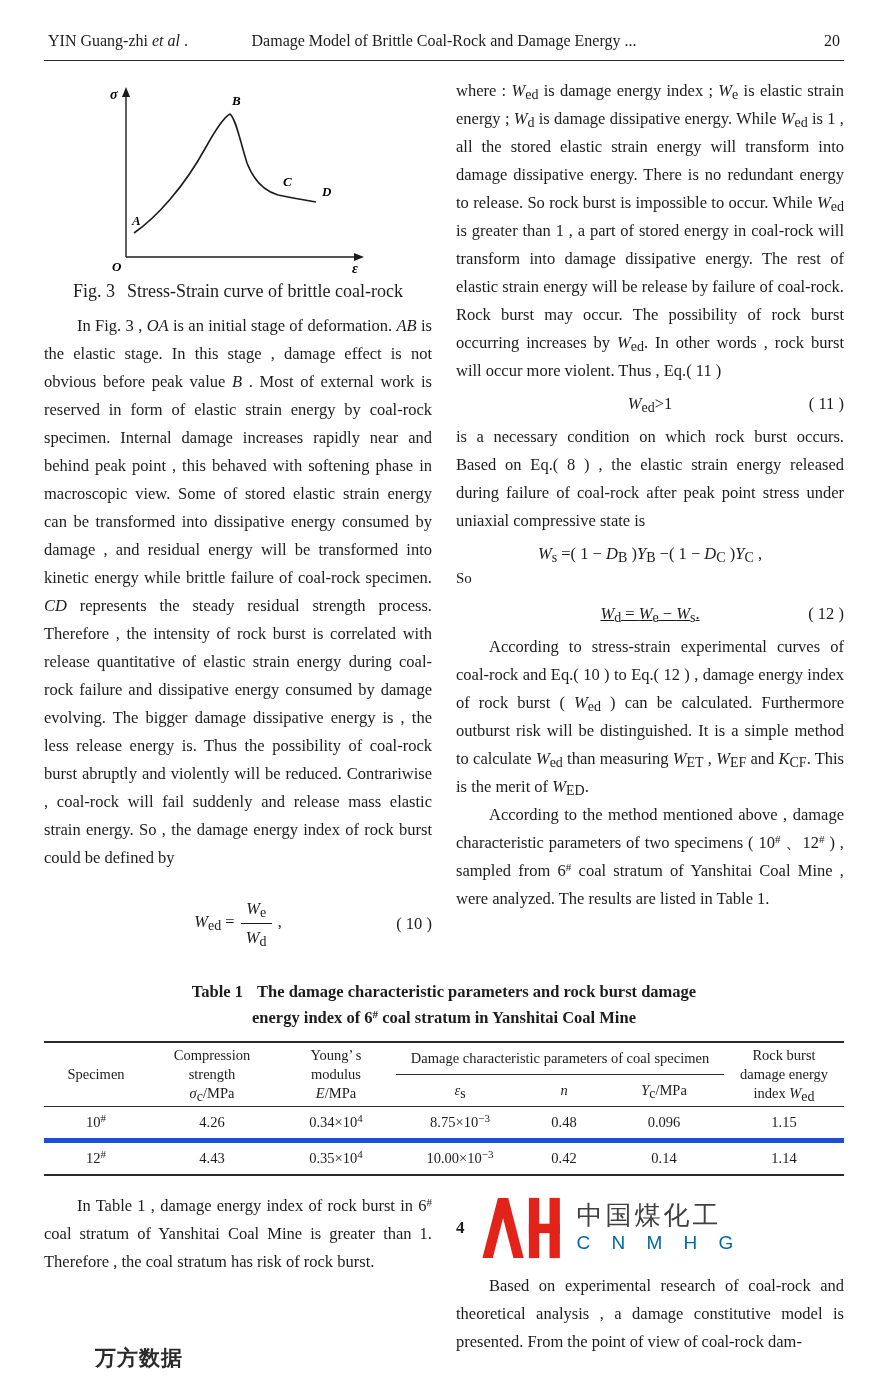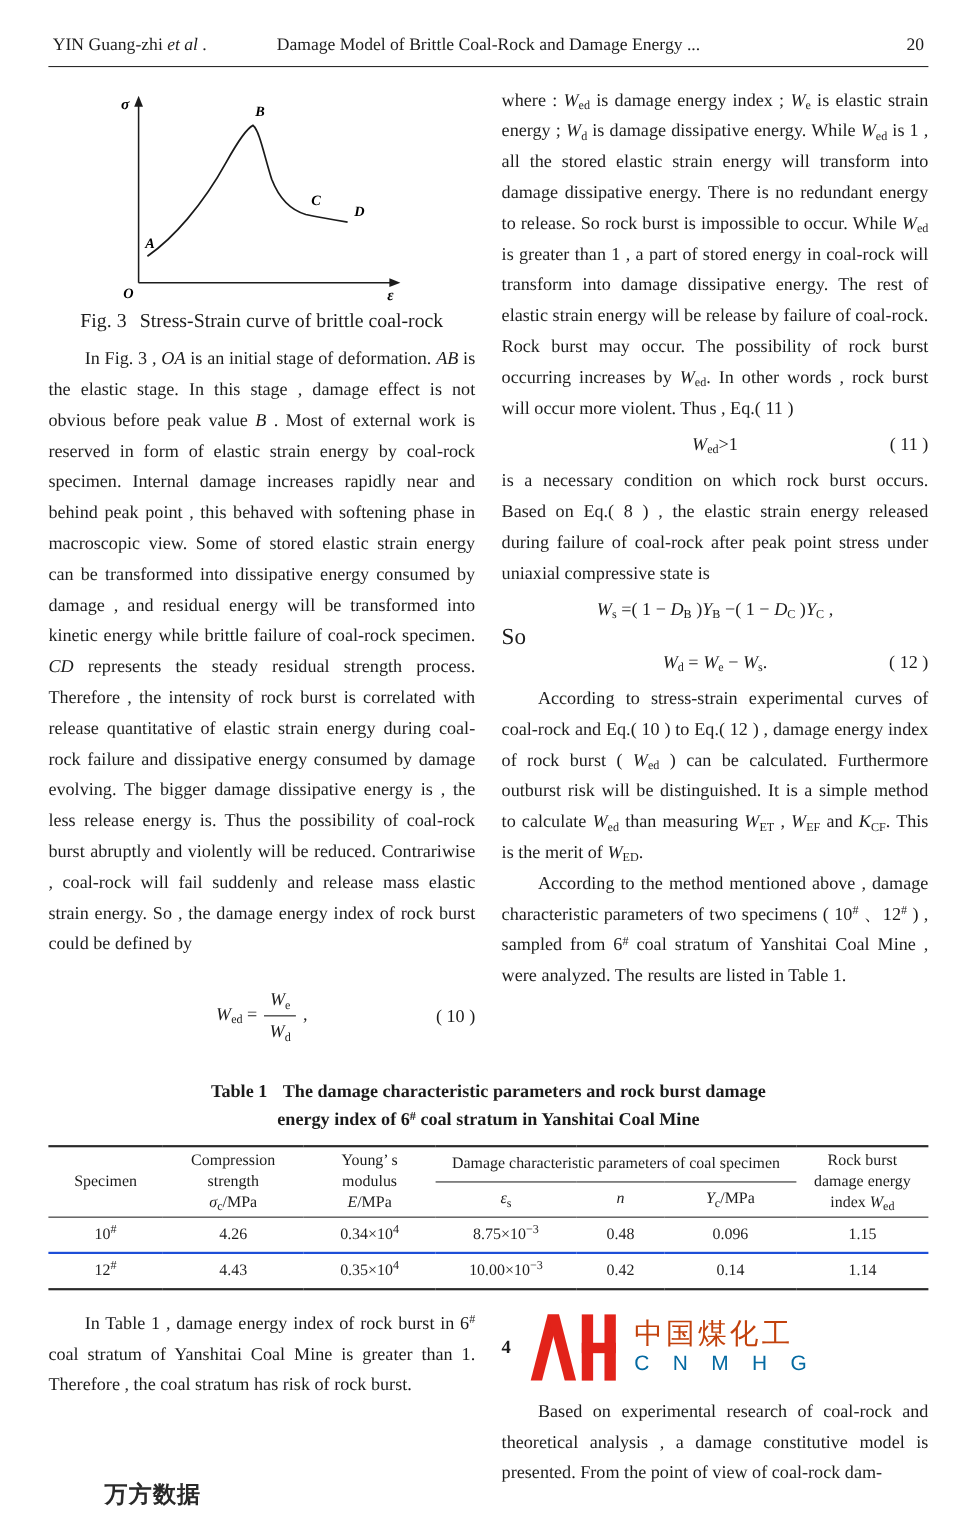--- a/index.html
+++ b/index.html
@@ -37,21 +37,21 @@
   }
   .col { width: 388px; flex: 0 0 388px; }
   .para {
     font-size: 16.5px;
     line-height: 28px;
     text-align: justify;
     margin: 0;
   }
   .indent { text-indent: 2em; }
   .para i { font-style: italic; }
-  sub { font-size: 11px; vertical-align: -3px; line-height: 0; }
+  sub { font-size: 14px; vertical-align: -3px; line-height: 0; }
   sup { font-size: 11px; vertical-align: 5px; line-height: 0; }
   
   .figure-block { text-align: center; margin: 4px 0 10px 0; }
   .figure-svg { display:block; margin: 0 auto 2px auto; }
   .fig-caption { font-size: 18px; margin-top: 2px; }
   .fig-caption .cap-label { margin-right: 12px; }
   .axis-label { font-size: 14px; font-style: italic; font-weight: bold; font-family: "Liberation Serif", serif; }
   .pt-label { font-size: 13px; font-style: italic; font-weight: bold; font-family: "Liberation Serif", serif; }
   
   .equation {
@@ -62,51 +62,51 @@
     line-height: 26px;
   }
   .equation .eq-num {
     position: absolute; right: 0; top: 50%;
     transform: translateY(-50%);
     font-size: 16.5px;
   }
   .frac { display: inline-block; vertical-align: middle; margin: 0 2px; }
   .frac .num { display: block; border-bottom: 1px solid #1c1c1c; padding: 0 5px 1px 5px; }
   .frac .den { display: block; padding: 1px 5px 0 5px; }
-  .so-line { font-size: 21px; line-height: 22px; text-align: left; margin: 0; }
+  .so-line { font-size: 15px; line-height: 22px; text-align: left; margin: 0; }
   
   .table-section { padding: 22px 44px 0 44px; }
   .tbl-title { text-align: center; font-weight: bold; font-size: 16.5px; line-height: 26px; }
   .tbl-title .t-label { margin-right: 14px; }
   table.data {
     width: 100%;
     border-collapse: collapse;
     margin-top: 10px;
     font-size: 14.5px;
     border-top: 2px solid #2a2a2a;
     border-bottom: 2px solid #2a2a2a;
   }
   table.data thead { border-bottom: 1px solid #2a2a2a; }
   table.data th, table.data td {
     font-weight: normal;
     text-align: center;
     padding: 3px 6px;
     line-height: 19px;
   }
   table.data th.grp { border-bottom: 1px solid #2a2a2a; }
-  table.data tbody tr.row-divider td { border-bottom: 2px solid #1d4ed8; text-align: center; }
+  table.data tbody tr.row-divider td { border-bottom: 5px solid #1d4ed8; text-align: center; }
   table.data tbody td { padding: 6px 6px; }
   
   .bottom-columns { }
   .logo-row { display: flex; align-items: center; gap: 14px; margin: 0 0 8px 0; }
   .section-number { font-size: 17px; font-weight: bold; }
   .logo-box { display: flex; align-items: center; gap: 12px; }
   .logo-text-cn {
     font-family: "Liberation Sans", sans-serif;
-    font-size: 26px; letter-spacing: 3px; color: #c2410c; line-height: 30px;
+    font-size: 26px; letter-spacing: 3px; color: #404040; line-height: 30px;
   }
   .logo-text-en {
     font-family: "Liberation Sans", sans-serif;
     font-size: 19px; letter-spacing: 8px; color: #0369a1; line-height: 26px;
   }
   .wanfang {
     position: absolute;
     left: 95px; top: 1344px;
     font-family: "Liberation Sans", sans-serif;
     font-size: 21px;
@@ -176,21 +176,21 @@
         <span><i>W</i><sub>ed</sub>&gt;1</span>
         <span class="eq-num">( 11 )</span>
       </div>
 
       <p class="para">is a necessary condition on which rock burst occurs. Based on Eq.( 8 ) , the elastic strain energy released during failure of coal-rock after peak point stress under uniaxial compressive state is</p>
 
       <div class="equation" style="margin-bottom:0;">
         <span><i>W</i><sub>s</sub> =( 1 − <i>D</i><sub>B</sub> )<i>Y</i><sub>B</sub> −( 1 − <i>D</i><sub>C</sub> )<i>Y</i><sub>C</sub> ,</span>
       </div>
       <p class="so-line">So</p>
-      <div class="equation" style="margin-top:0;">
+      <div class="equation" style="margin-top:12px;text-decoration:underline;">
         <span><i>W</i><sub>d</sub> = <i>W</i><sub>e</sub> − <i>W</i><sub>s</sub>.</span>
         <span class="eq-num">( 12 )</span>
       </div>
 
       <p class="para indent">According to stress-strain experimental curves of coal-rock and Eq.( 10 ) to Eq.( 12 ) , damage energy index of rock burst ( <i>W</i><sub>ed</sub> ) can be calculated. Furthermore outburst risk will be distinguished. It is a simple method to calculate <i>W</i><sub>ed</sub> than measuring <i>W</i><sub>ET</sub> , <i>W</i><sub>EF</sub> and <i>K</i><sub>CF</sub>. This is the merit of <i>W</i><sub>ED</sub>.</p>
       <p class="para indent">According to the method mentioned above , damage characteristic parameters of two specimens ( 10<sup>#</sup> 、12<sup>#</sup> ) , sampled from 6<sup>#</sup> coal stratum of Yanshitai Coal Mine , were analyzed. The results are listed in Table 1.</p>
     </div>
   </div>
 
   <div class="table-section">

